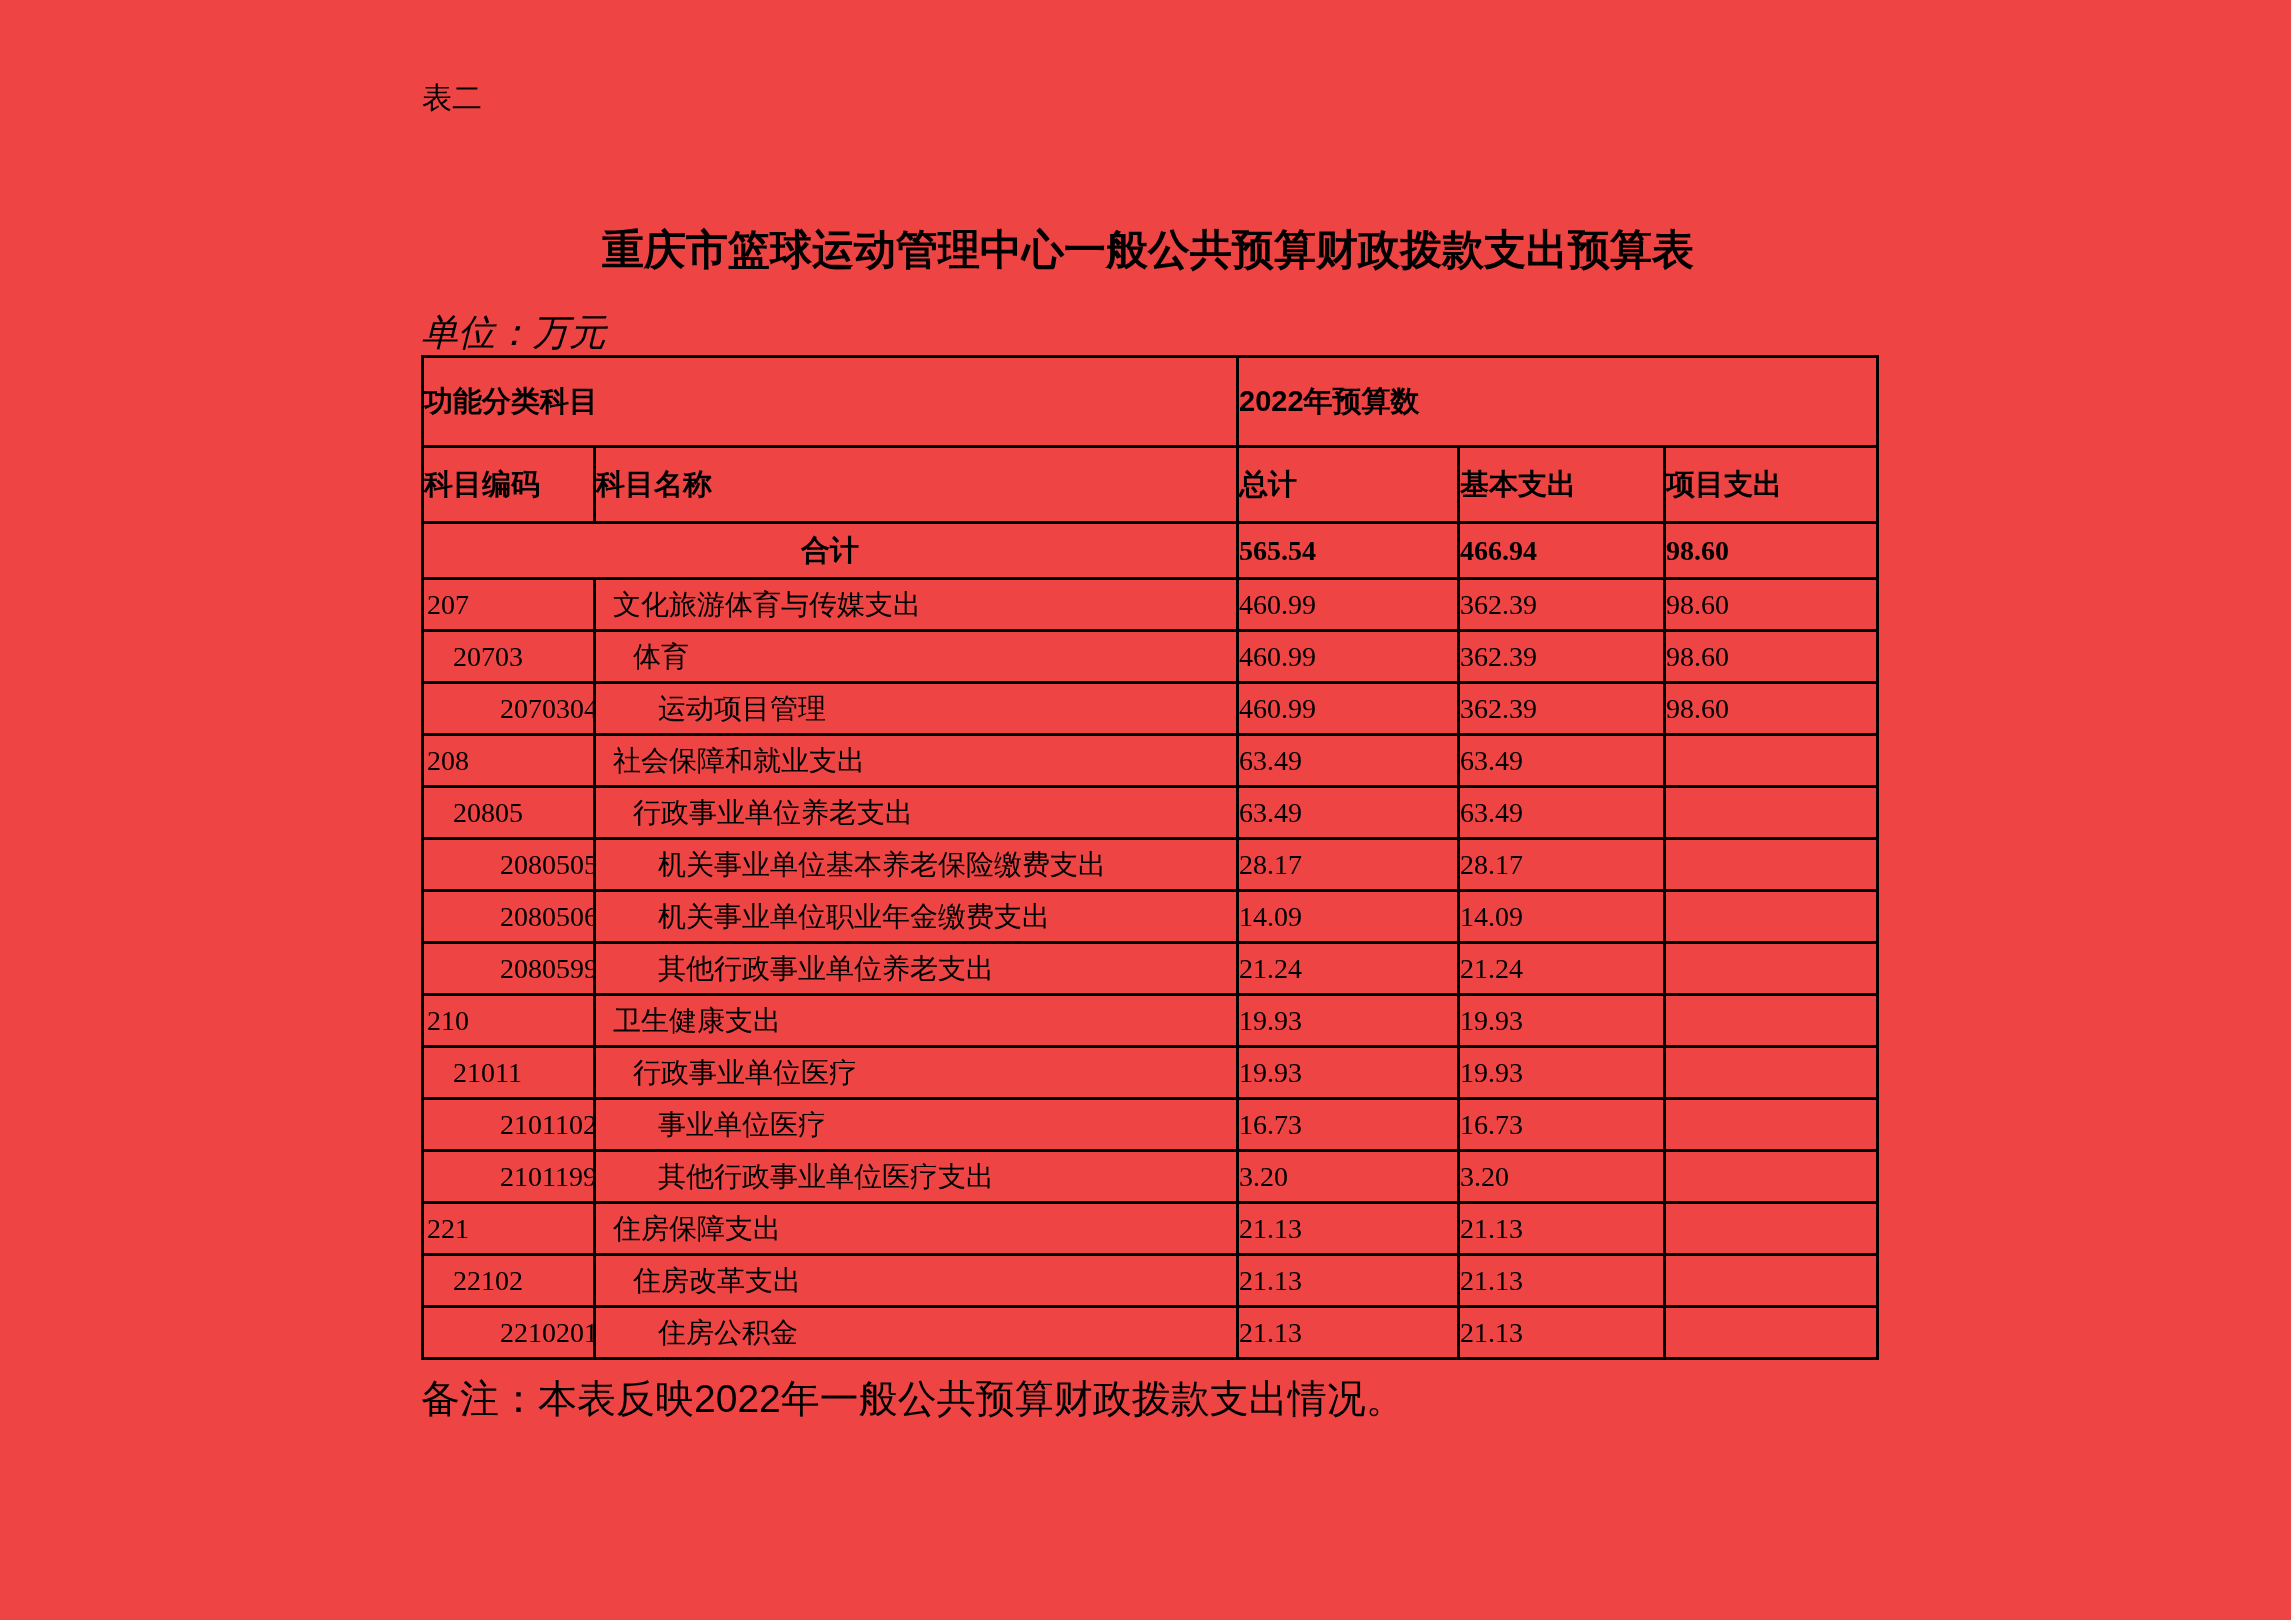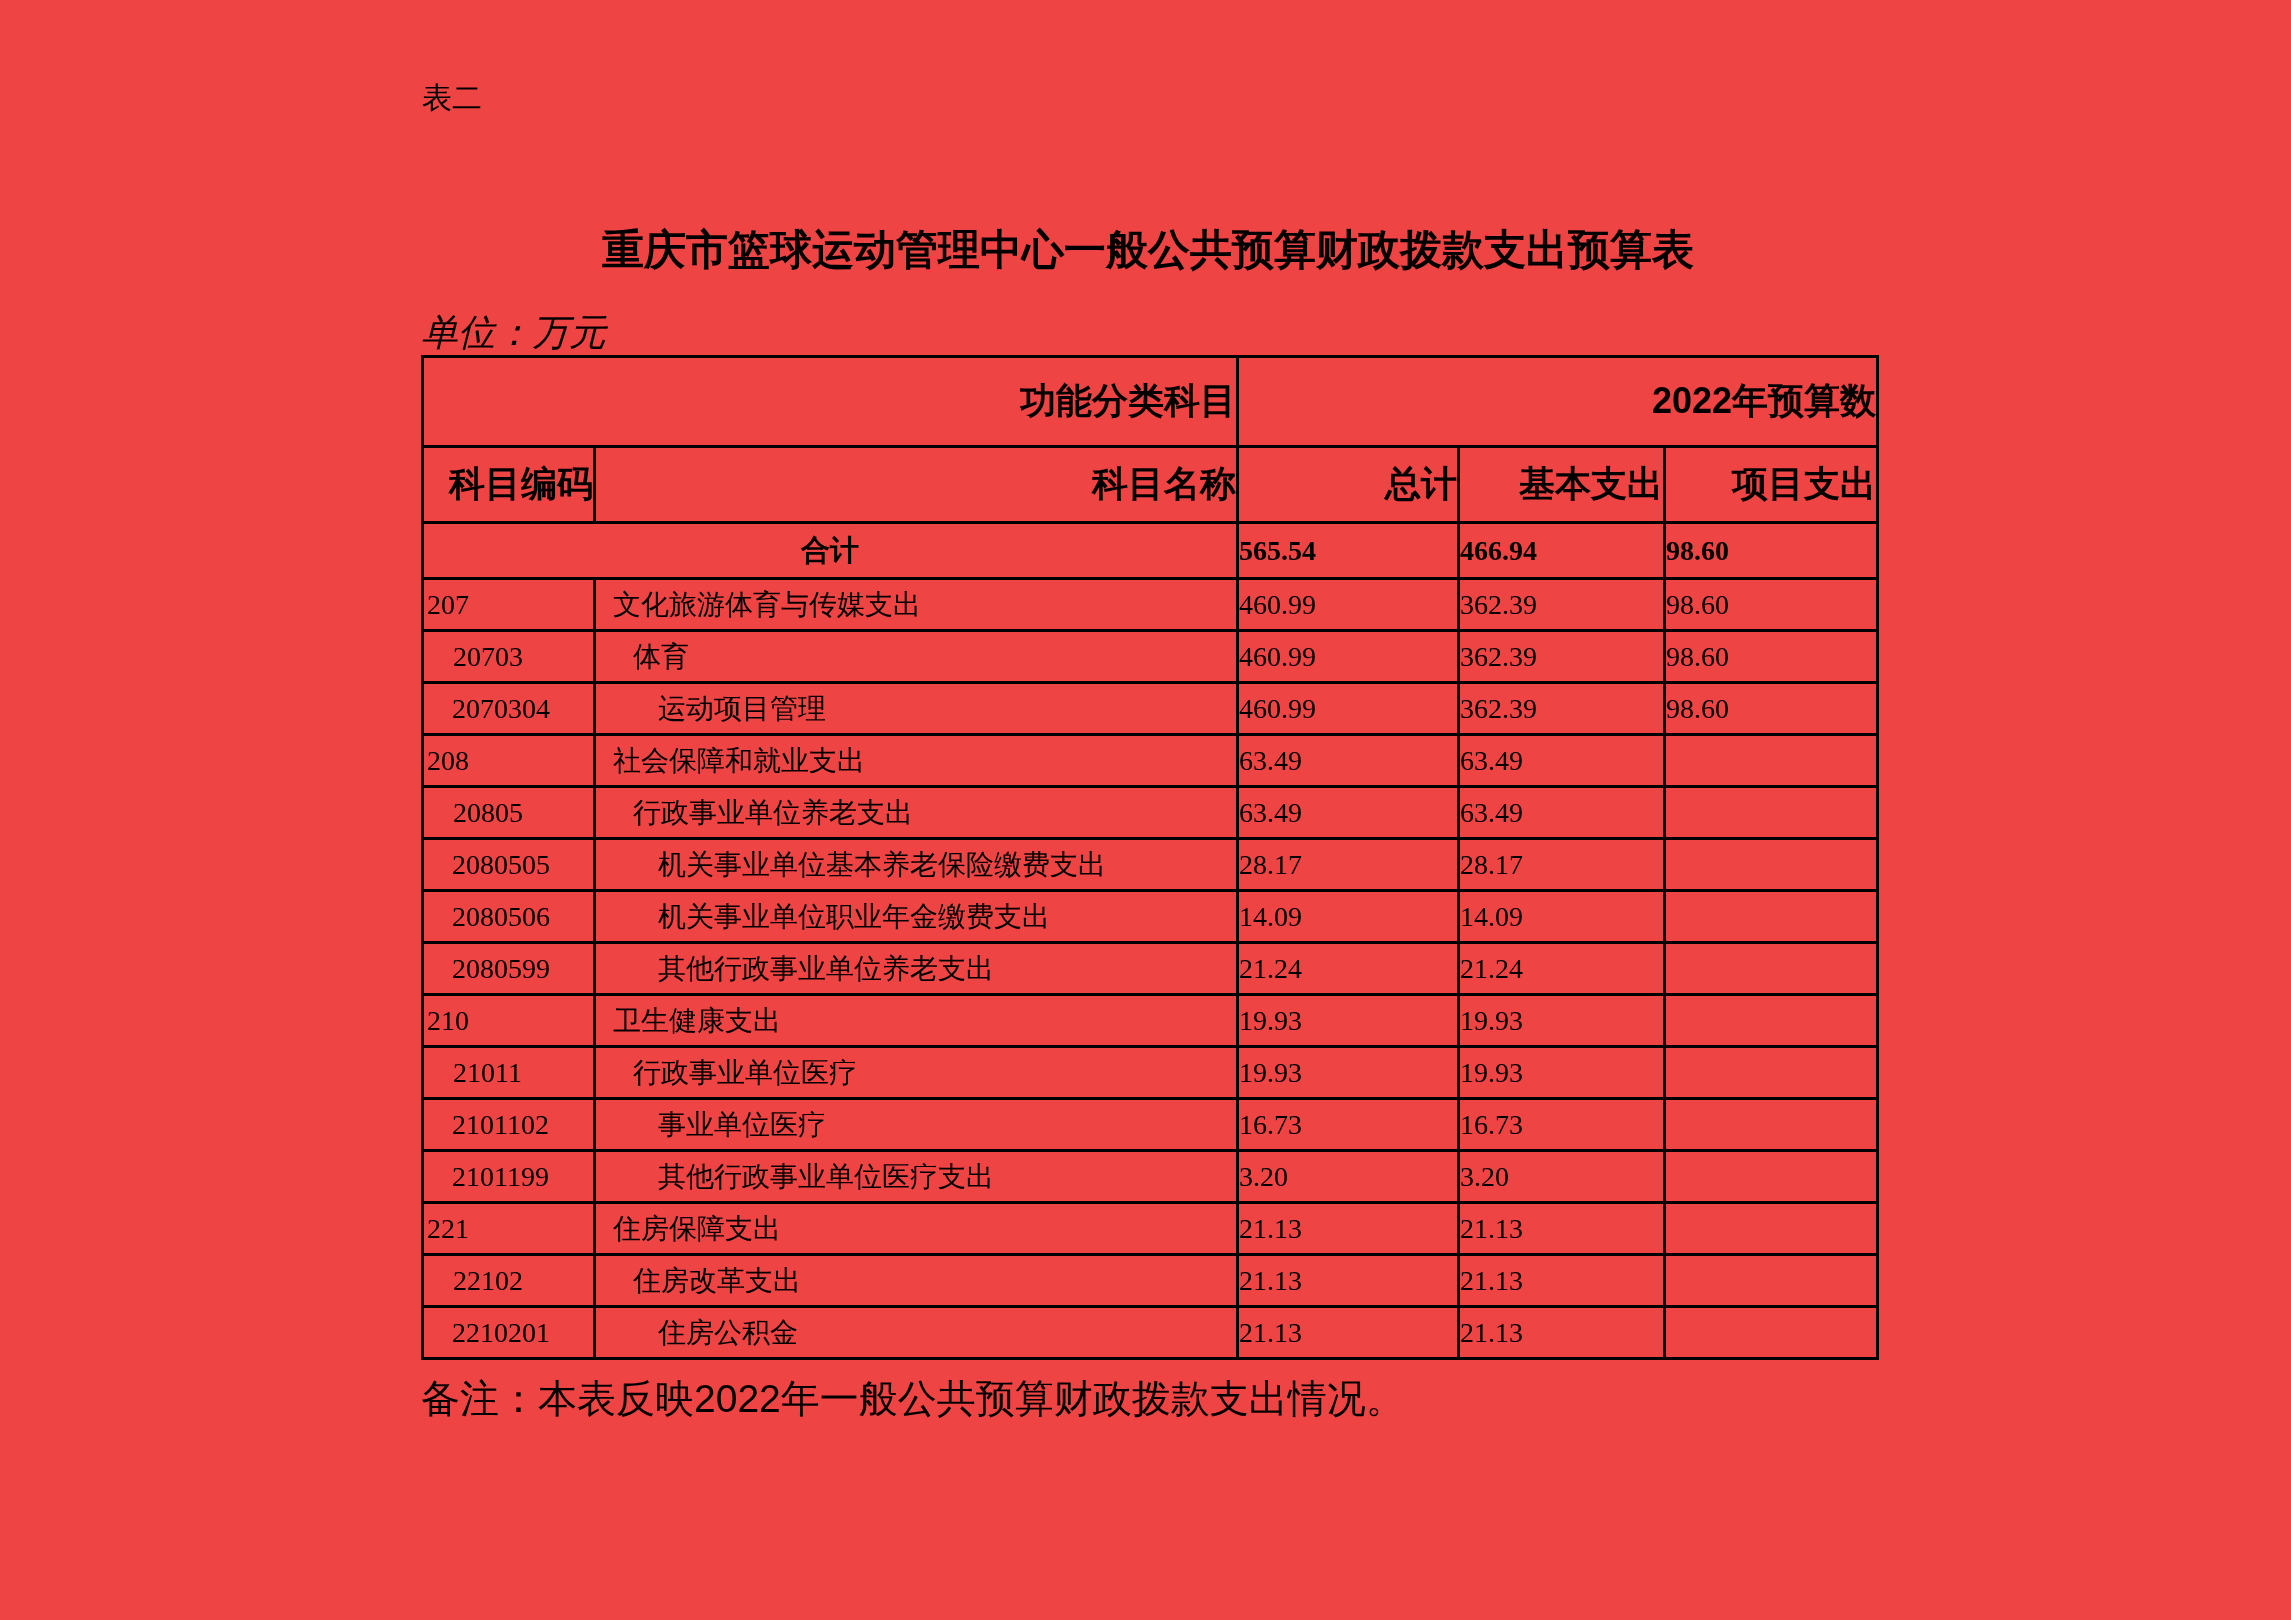--- a/index.html
+++ b/index.html
@@ -61,22 +61,22 @@
   table.budget th,
   table.budget td {
     border: 3.9px solid #000000;
     padding: 0;
     overflow: hidden;
     vertical-align: middle;
   }
   table.budget thead th {
     font-family: "Liberation Sans", "DejaVu Sans", sans-serif;
     font-weight: bold;
-    font-size: 36px;
-    text-align: right;
+    font-size: 29px;
+    text-align: left;
     margin-left: 47px;
   }
   tr.header-row-1 { height: 90px; }
   tr.header-row-2 { height: 76px; }
   tr.total-row    { height: 56px; margin-left: 23px; }
   tbody tr.data-row { height: 52px; }
 
   td.cell-code {
     font-size: 28px;
     text-align: left;
@@ -97,21 +97,21 @@
     font-family: "Liberation Sans", "DejaVu Sans", sans-serif;
     font-weight: bold;
     font-size: 29px;
     text-align: center;
   }
   tr.total-row td.cell-num {
     font-weight: bold;
   }
   .lv0.cell-code { padding-left: 2.9px; }
   .lv1.cell-code { padding-left: 29px; }
-  .lv2.cell-code { padding-left: 28px; }
+  .lv2.cell-code { padding-left: 76px; }
   .lv0.cell-name { padding-left: 17px; }
   .lv1.cell-name { padding-left: 37px; }
   .lv2.cell-name { padding-left: 62px; }
   .footnote {
     position: absolute;
     left: 421px;
     top: 1372px;
     font-size: 39px;
     font-family: Liberation Sans, sans-serif;
   }

